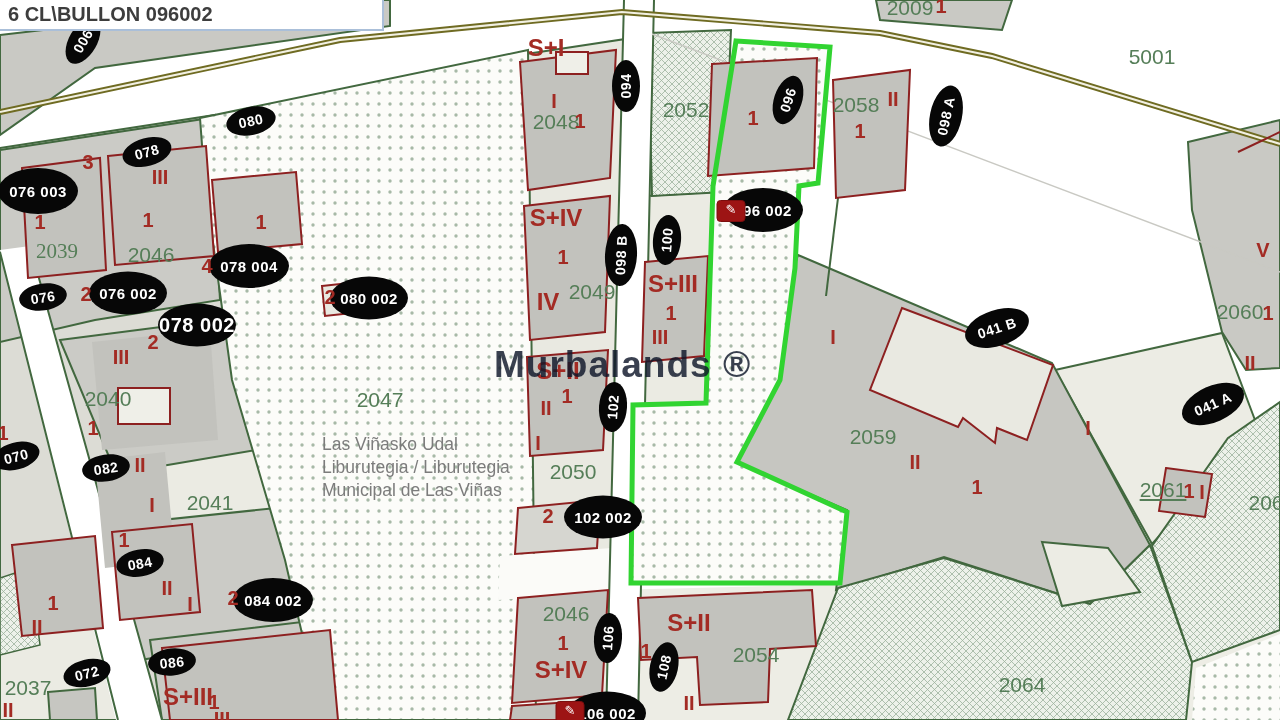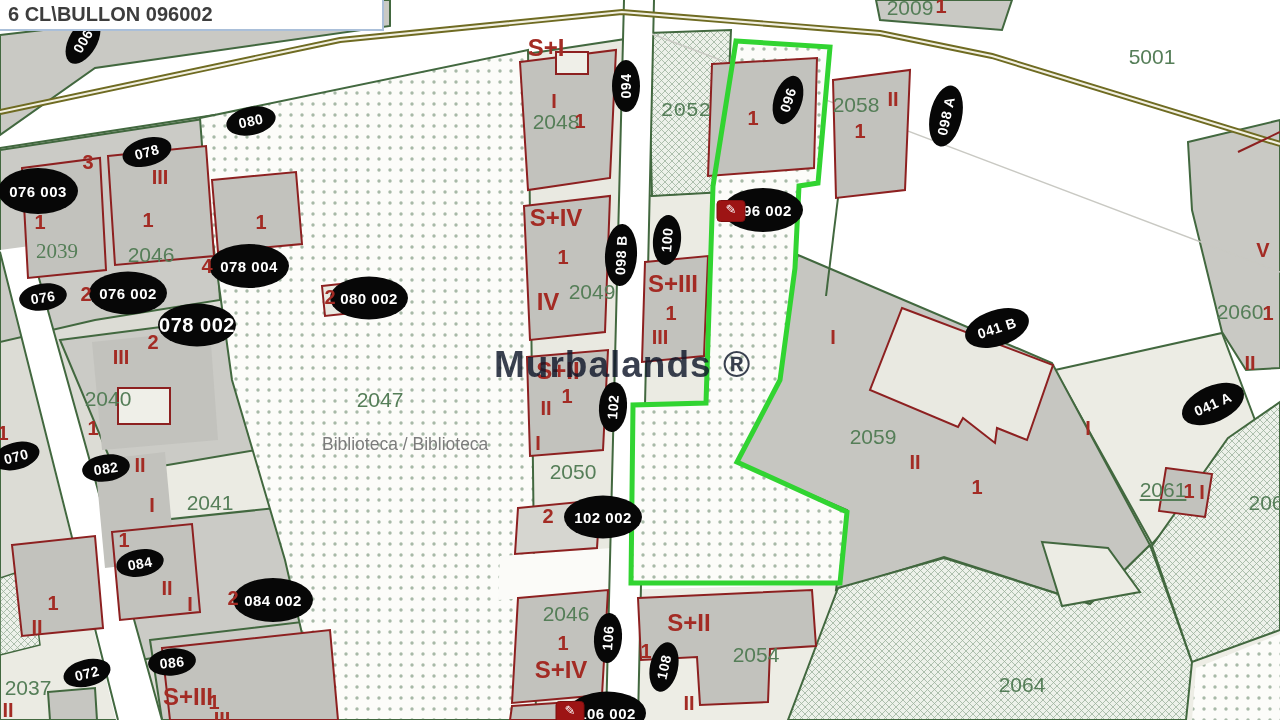--- a/index.html
+++ b/index.html
@@ -139,21 +139,21 @@
       <div class="oval" style="left: 603px; top: 517px; width: 78px; height: 43px; font-size: 15px; transform: translate(-50%, -50%) rotate(0deg);">102 002</div>
       <div class="oval" style="left: 140px; top: 563px; width: 48px; height: 27px; font-size: 14px; transform: translate(-50%, -50%) rotate(-10deg);">084</div>
       <div class="oval" style="left: 273px; top: 600px; width: 80px; height: 44px; font-size: 15px; transform: translate(-50%, -50%) rotate(0deg);">084 002</div>
       <div class="oval" style="left: 608px; top: 638px; width: 50px; height: 28px; font-size: 14px; transform: translate(-50%, -50%) rotate(-86deg);">106</div>
       <div class="oval" style="left: 172px; top: 662px; width: 48px; height: 27px; font-size: 14px; transform: translate(-50%, -50%) rotate(-6deg);">086</div>
       <div class="oval" style="left: 664px; top: 667px; width: 50px; height: 28px; font-size: 14px; transform: translate(-50%, -50%) rotate(-78deg);">108</div>
       <div class="oval" style="left: 87px; top: 673px; width: 48px; height: 27px; font-size: 14px; transform: translate(-50%, -50%) rotate(-14deg);">072</div>
       <div class="oval" style="left: 607px; top: 713px; width: 78px; height: 43px; font-size: 15px; transform: translate(-50%, -50%) rotate(0deg);">106 002</div>
       <div class="glabel" style="left: 910px; top: 8px;">2009</div>
       <div class="glabel" style="left: 1152px; top: 57px;">5001</div>
-      <div class="glabel" style="left: 686px; top: 110px; font-family: Liberation Mono, monospace;">2052</div>
+      <div class="glabel" style="left: 686px; top: 110px;">2052</div>
       <div class="glabel" style="left: 856px; top: 105px;">2058</div>
       <div class="glabel" style="left: 556px; top: 122px;">2048</div>
       <div class="glabel" style="left: 57px; top: 251px; font-family: Liberation Serif, serif;">2039</div>
       <div class="glabel" style="left: 151px; top: 255px;">2046</div>
       <div class="glabel" style="left: 592px; top: 292px;">2049</div>
       <div class="glabel" style="left: 1240px; top: 312px;">2060</div>
       <div class="glabel" style="left: 380px; top: 400px;">2047</div>
       <div class="glabel" style="left: 108px; top: 399px;">2040</div>
       <div class="glabel" style="left: 873px; top: 437px;">2059</div>
       <div class="glabel" style="left: 573px; top: 472px;">2050</div>
@@ -221,17 +221,19 @@
       <div class="rlabel" style="left: 8px; top: 710px; font-size: 20px;">II</div>
       <div class="rlabel" style="left: 569px; top: 712px; font-size: 20px;">2</div>
       <div class="rlabel" style="left: 222px; top: 719px; font-size: 20px;">III</div>
       <div class="edit-icon" style="left: 731px; top: 211px;">✎</div>
       <div class="edit-icon" style="left: 570px; top: 712px;">✎</div>
     </div>
 
   <div class="watermark">Murbalands ®</div>
 
   <div class="library">
-    <div>Biblioteca / Biblioteca</div>
+    <div>Las Viñasko Udal</div>
+    <div>Liburutegia / Liburutegia</div>
+    <div>Municipal de Las Viñas</div>
   </div>
 
   <div class="header-box">6 CL\BULLON 096002</div>
 </div>
 
 </body></html>

